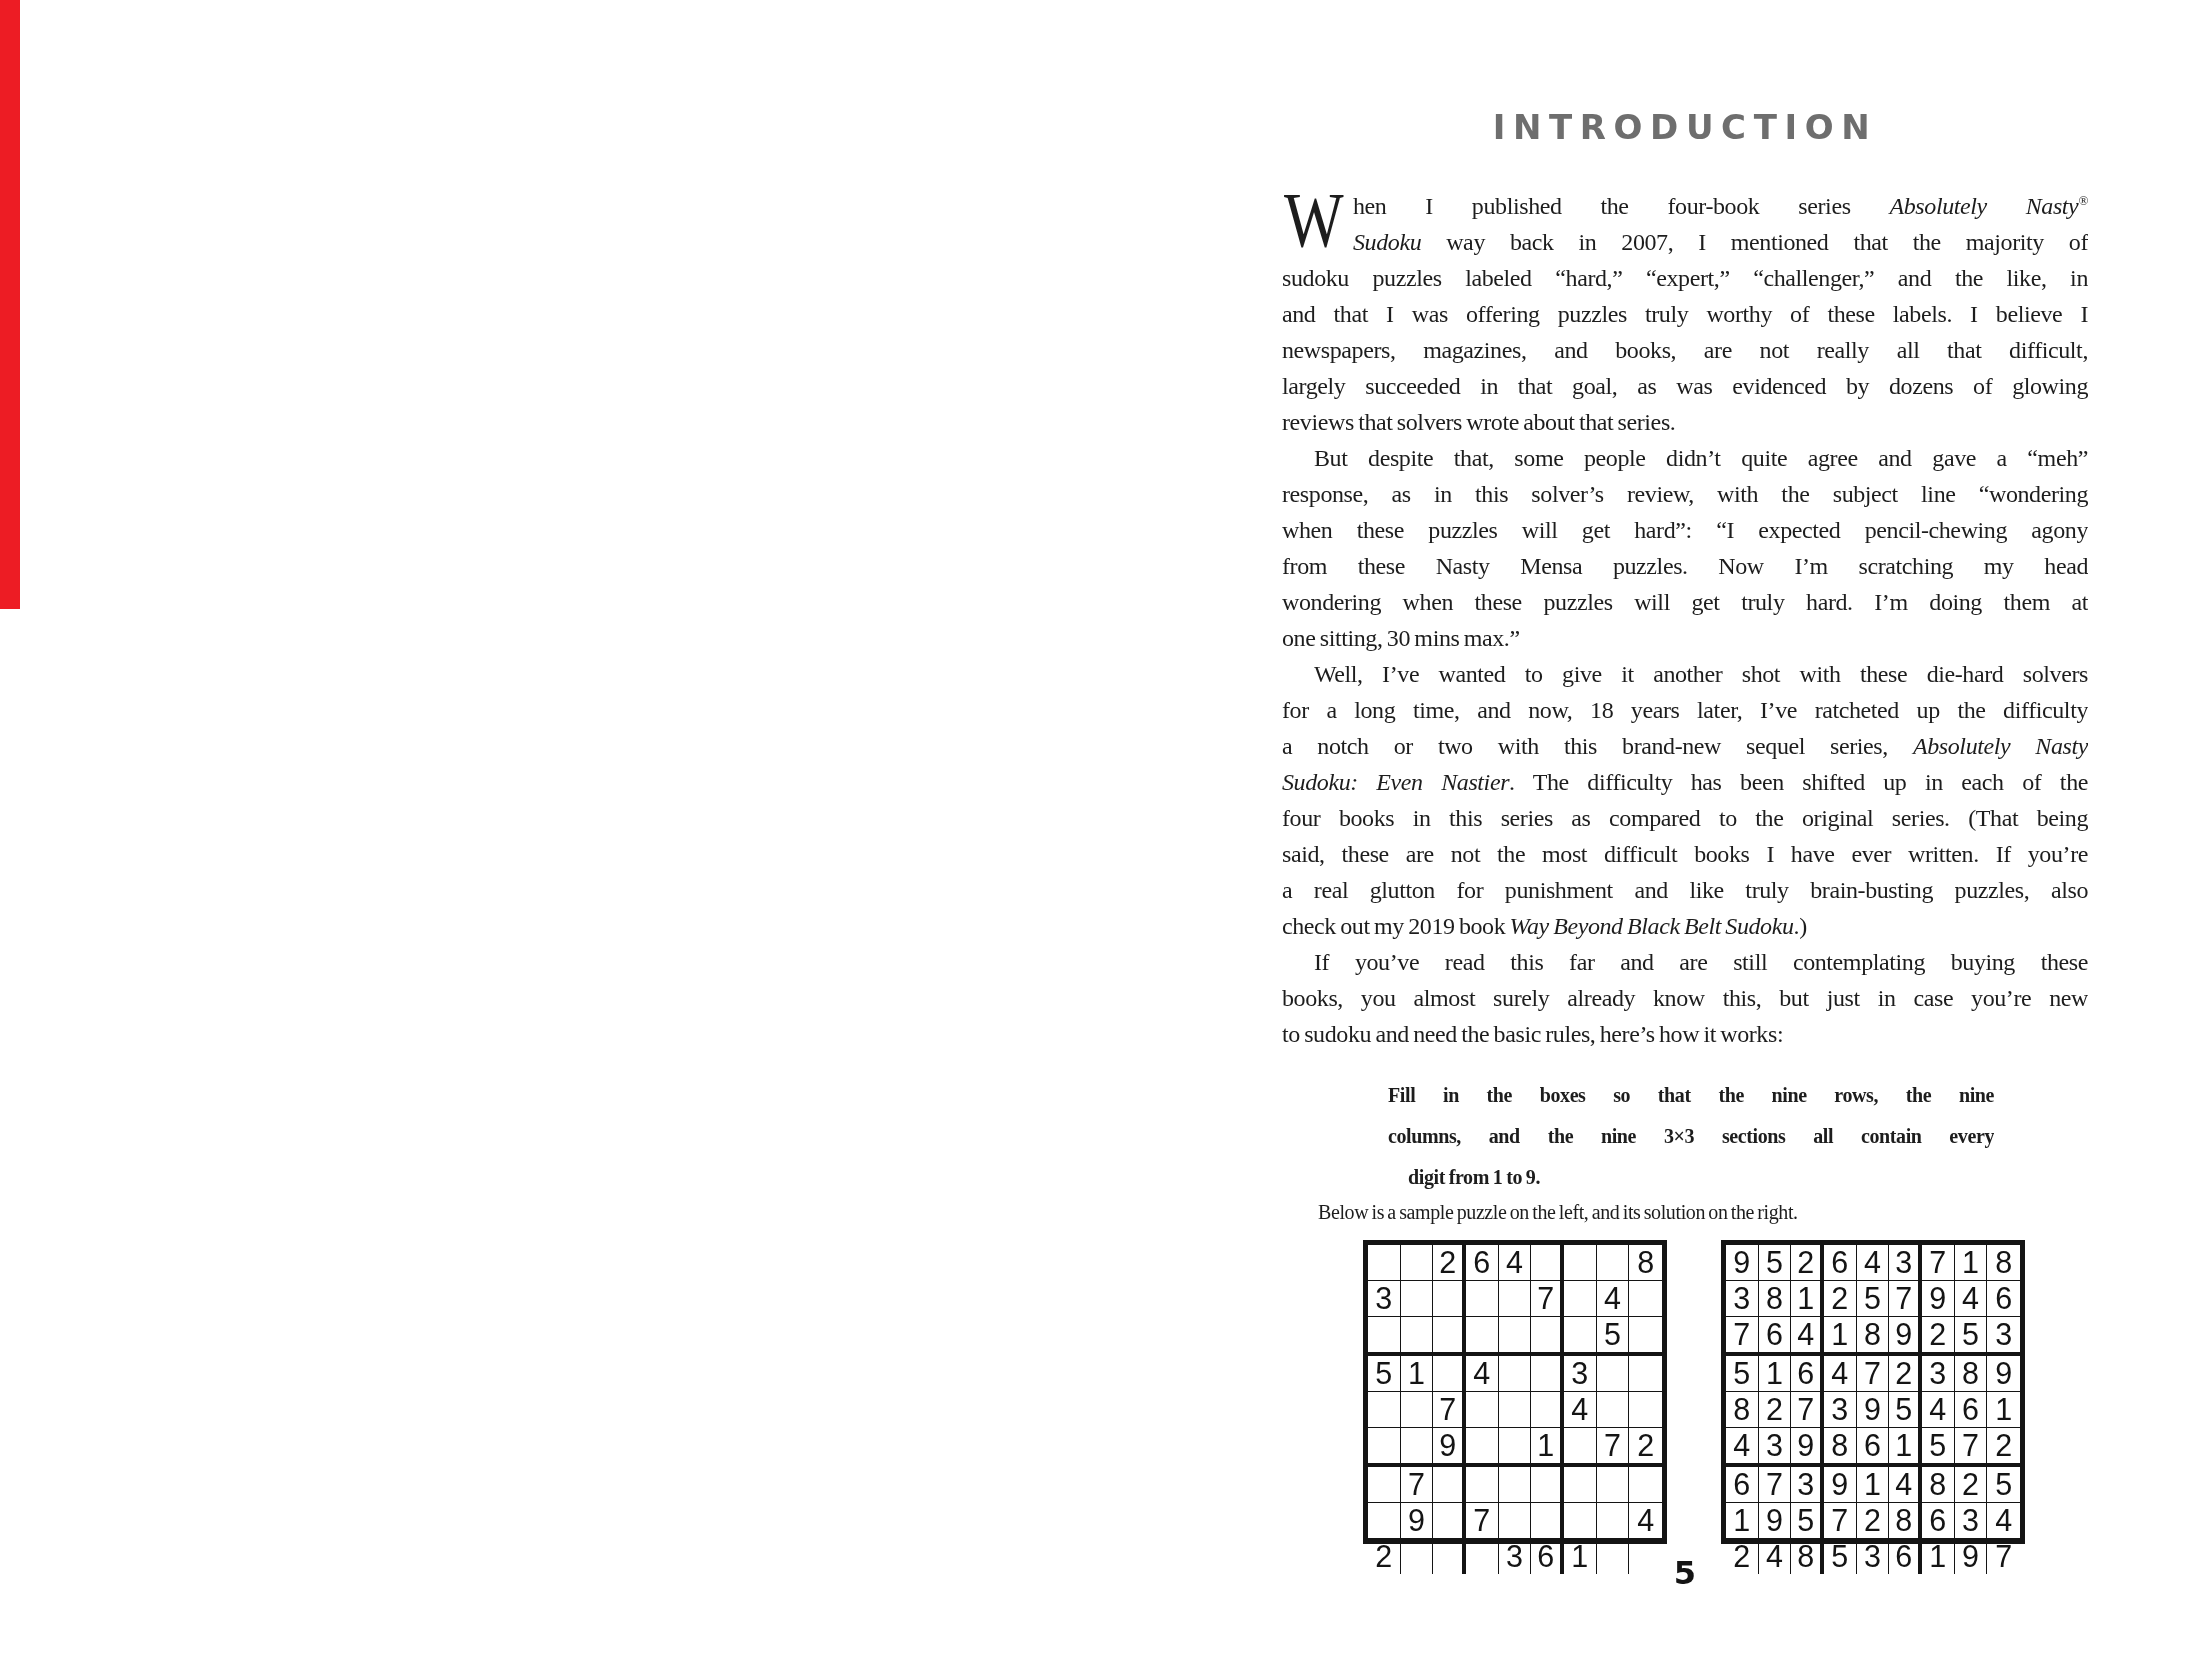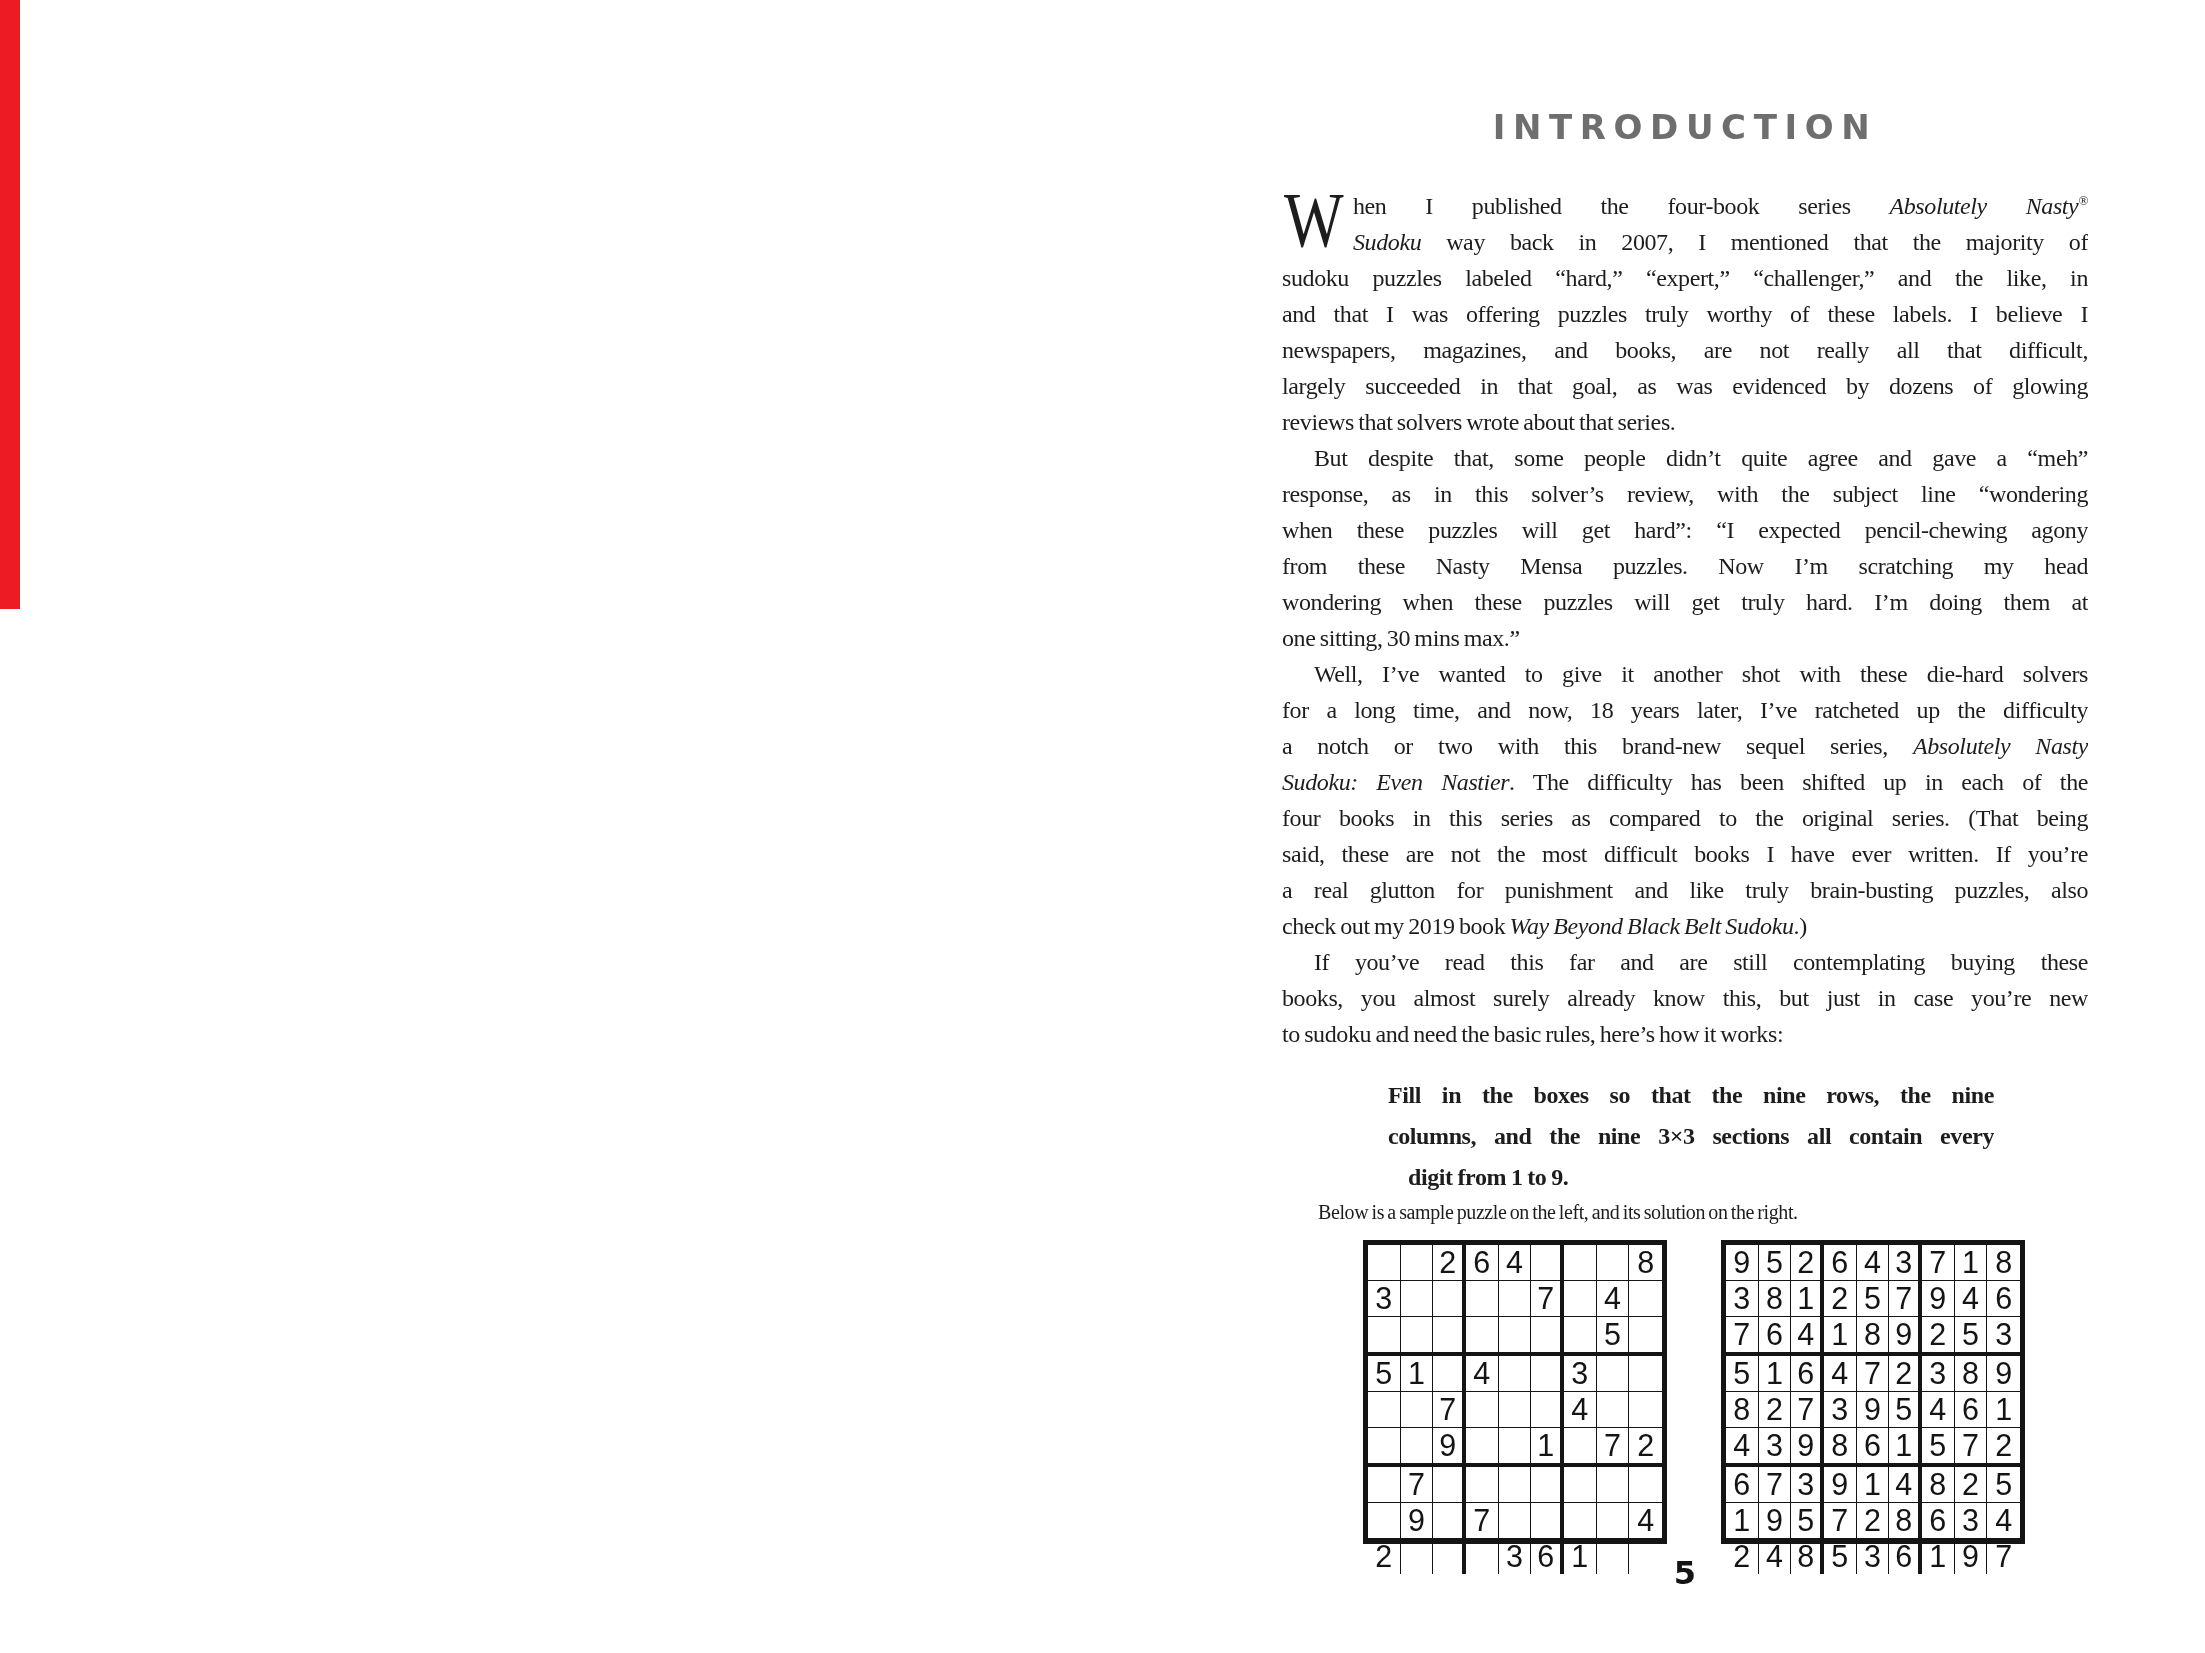--- a/index.html
+++ b/index.html
@@ -39,21 +39,21 @@
   .line.dropind { padding-left: 71px; }
   .dropcap {
     position: absolute; left: 1.7px; top: -8.5px;
     font-size: 79px; line-height: 1;
     transform: scaleX(0.8); transform-origin: left top;
     letter-spacing: 0;
   }
   em { }
   sup { font-size: 0.55em; vertical-align: super; line-height: 0; }
 
-  .rules-box { position: absolute; top: 1075px; left: 106px; width: 606px; font-size: 24px; }
+  .rules-box { position: absolute; top: 1075px; left: 106px; width: 606px; font-size: 20px; }
   .rline {
     height: 41px; line-height: 41px; font-weight: 700;
     text-align: justify; text-align-last: justify; overflow: hidden;
     letter-spacing: -0.4px; word-spacing: -0.8px;
   }
   .rline.last { text-align-last: left; margin-left: 20px; }
 
   .caption {
     position: absolute; top: 1194px; left: 0; width: 806px;
     height: 36px; line-height: 36px; font-size: 20px;

